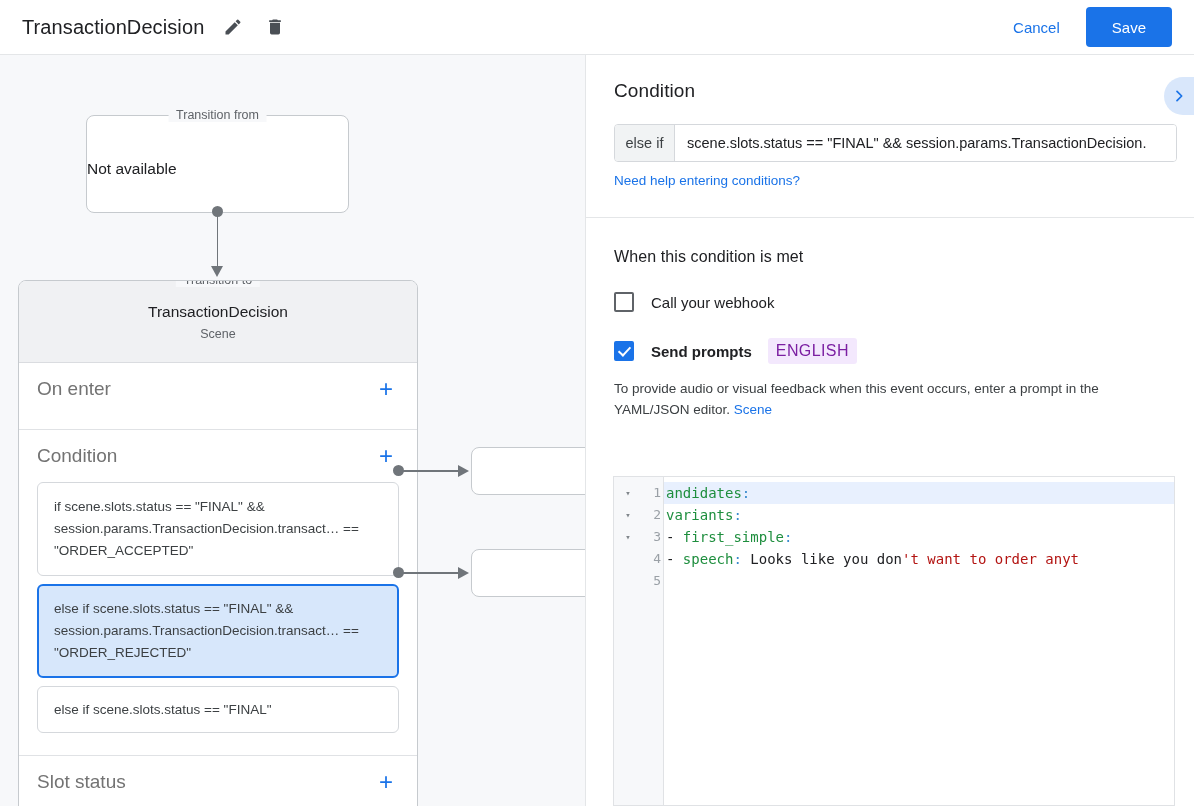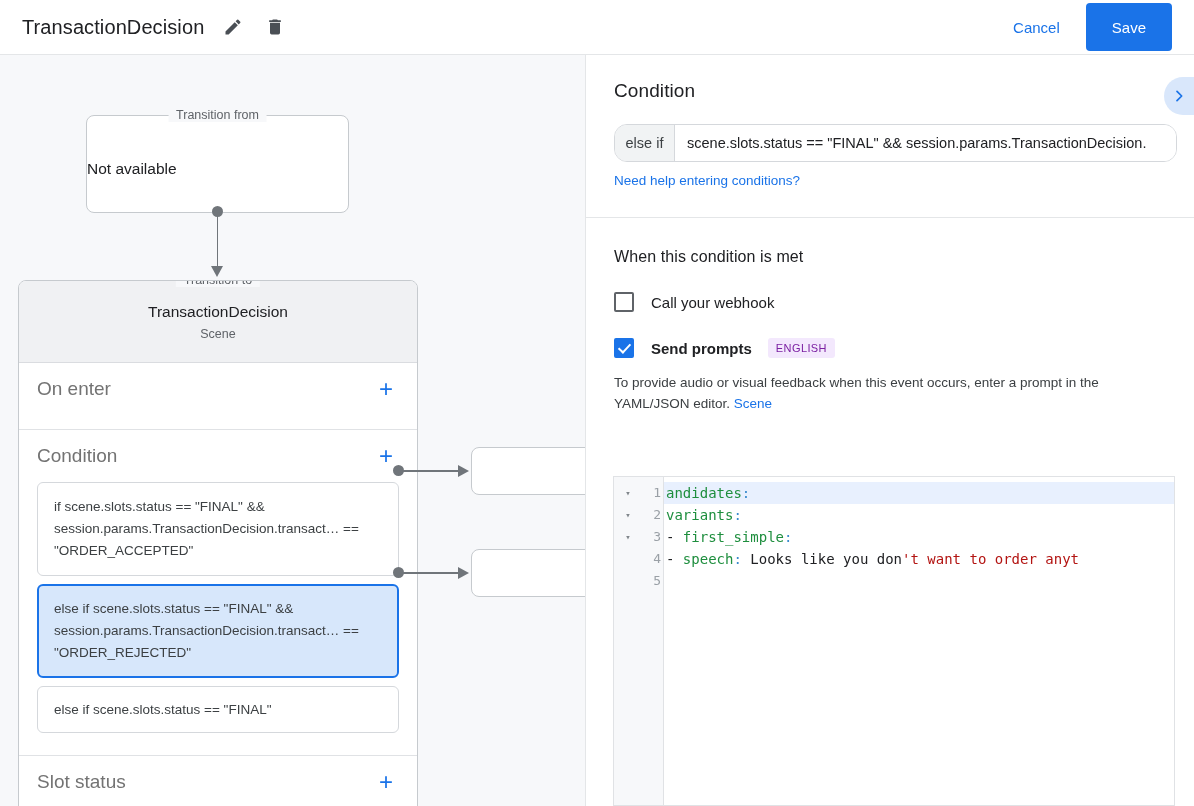--- a/index.html
+++ b/index.html
@@ -44,21 +44,21 @@
     font-family: inherit;
   }
   .save-btn {
     margin-left: 12px; margin-right: 22px;
     background: #1a73e8;
     color: #ffffff;
     font-size: 15px;
     border: none;
     border-radius: 4px;
     padding: 0 26px;
-    height: 48px;
+    height: 40px;
     cursor: pointer;
     font-family: inherit;
   }
 
   
   .left-panel {
     position: absolute;
     top: 55px; left: 0;
     width: 585px; height: 751px;
     background: #f7f8fa;
@@ -236,21 +236,21 @@
     font-size: 19px;
     color: #202124;
     padding-top: 25px;
     letter-spacing: 0.1px;
   }
 
   .cond-input-row {
     display: flex;
     margin-top: 22px;
     border: 1px solid #d5d8dc;
-    border-radius: 13px;
+    border-radius: 4px;
     height: 38px;
     overflow: hidden;
     width: 563px;
   }
   .cond-prefix {
     background: #f1f3f4;
     border-right: 1px solid #d5d8dc;
     display: flex; align-items: center; justify-content: center;
     width: 60px;
     font-size: 14.5px;
@@ -312,21 +312,21 @@
   .check-label {
     margin-left: 17px;
     font-size: 15px;
     color: #202124;
   }
   .check-label.bold { font-weight: bold; }
   .lang-badge {
     margin-left: 16px;
     background: #f3e8fd;
     color: #7b1fa2;
-    font-size: 11px;
+    font-size: 16px;
     padding: 4px 8px;
     border-radius: 3px;
     letter-spacing: 0.4px;
   }
   .prompt-desc {
     margin-top: 14px;
     font-size: 13.5px;
     line-height: 21px;
     color: #3c4043;
     width: 563px;

